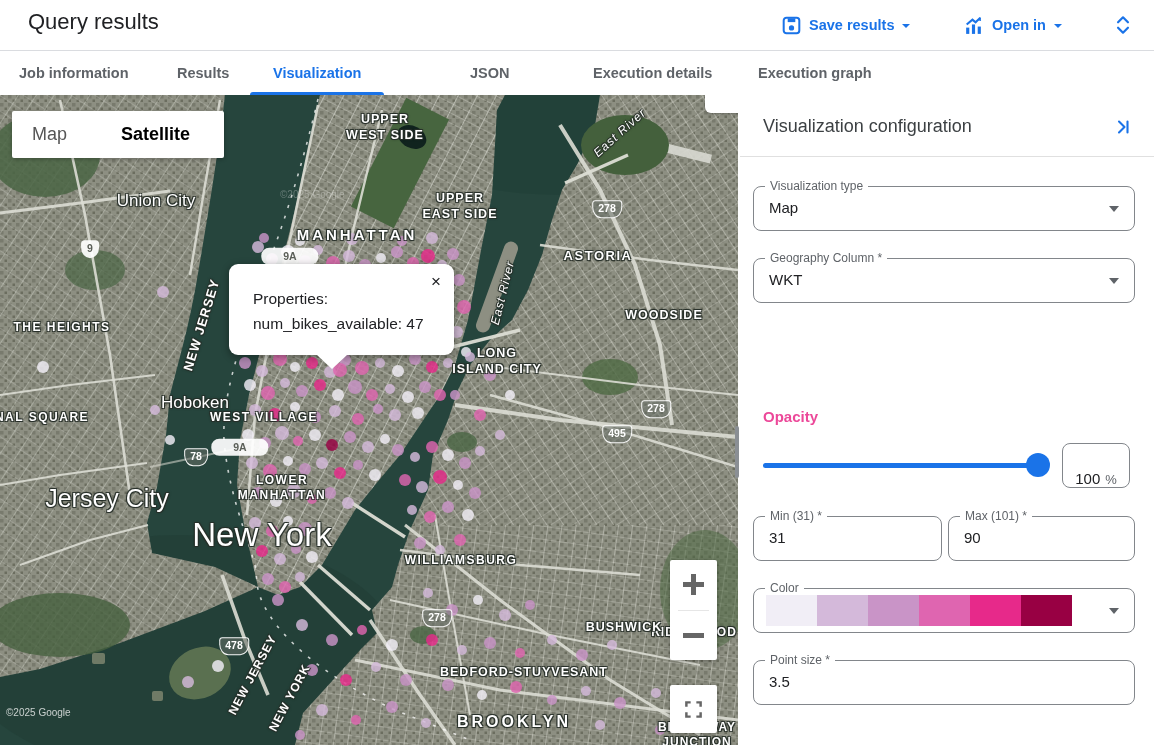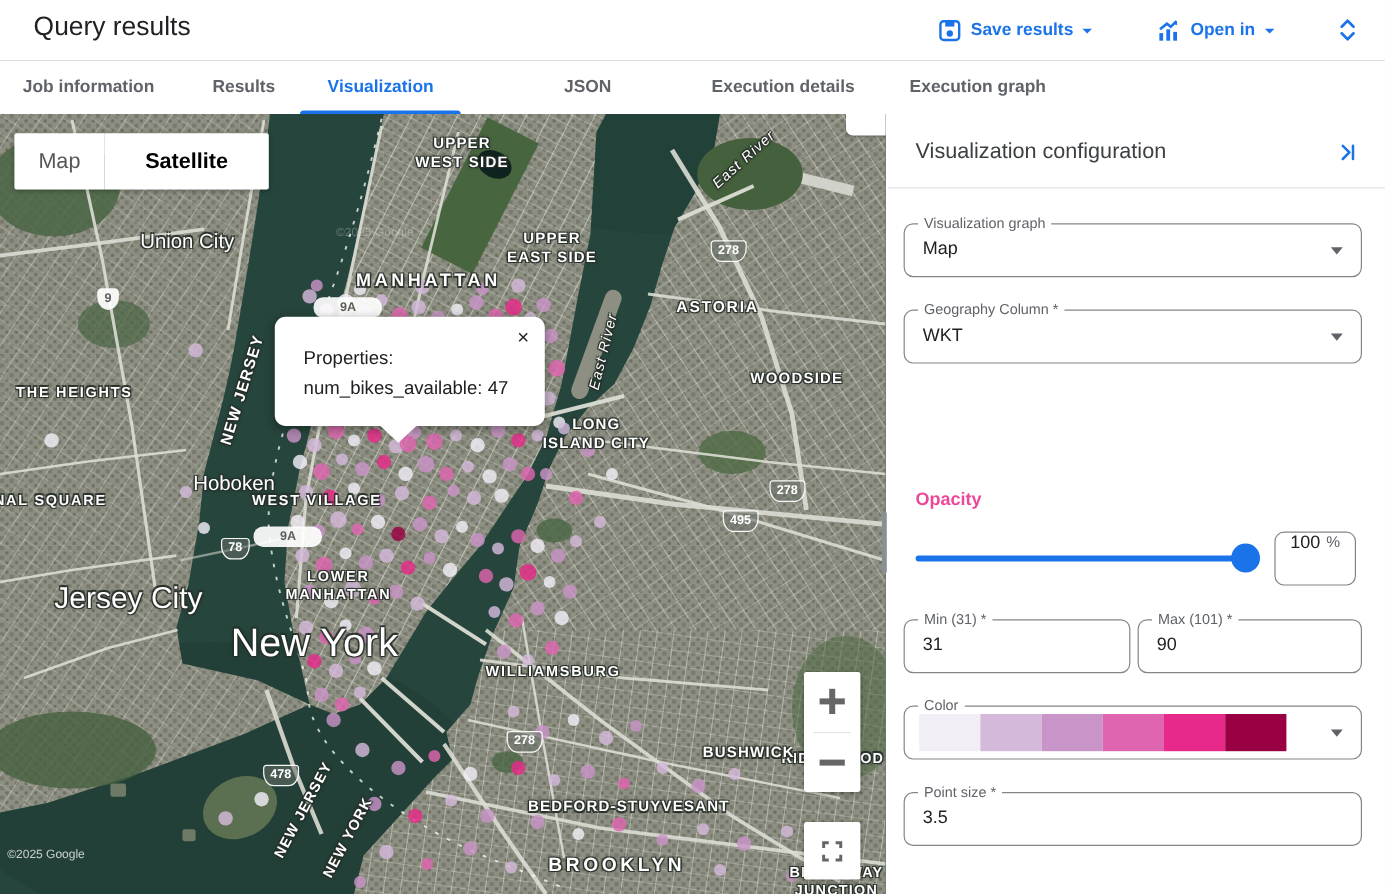--- a/index.html
+++ b/index.html
@@ -90,21 +90,21 @@
   .sel-arrow { position:absolute; right:15px; top:19px; width:0; height:0;
     border-left:5.5px solid transparent; border-right:5.5px solid transparent; border-top:6px solid #5f6368; }
   #field-viztype { top:91px; } #field-geocol { top:163px; } #field-datacol { top:241px; }
 
   #opacity-label { position:absolute; left:23px; top:313px; font-size:15px; font-weight:600; color:#ec4899; }
   #slider-track { position:absolute; left:23px; top:368px; width:279px; height:5px; background:#1a73e8;
     border-radius:3px; cursor:pointer; }
   #slider-thumb { position:absolute; left:286px; top:358px; width:24px; height:24px; border-radius:50%;
     background:#1a73e8; cursor:pointer; }
   #opacity-box { position:absolute; right:24px; top:348px; width:68px; height:45px; border:1px solid #82868b;
-    border-radius:8px; display:flex; align-items:flex-start; justify-content:center; gap:5px; }
+    border-radius:8px; display:flex; align-items:flex-end; justify-content:center; gap:5px; }
   #opacity-value { font-size:15px; color:#202124; }
   #opacity-unit { font-size:13px; color:#5f6368; }
 
   #field-min { top:421px; left:13px; right:auto; width:189px; }
   #field-max { top:421px; left:208px; right:auto; width:187px; }
 
   #field-color { top:493px; }
   #swatches { position:absolute; left:12px; top:6px; bottom:6px; right:62px; display:flex; }
   #swatches div { flex:1; }
   #field-pointsize { top:565px; }
@@ -505,21 +505,21 @@
     <div id="panel">
       <div id="panel-title">Visualization configuration</div>
       <div id="panel-collapse">
         <svg width="20" height="20" viewBox="0 0 20 20">
           <path d="M6,4.5 L11.5,10 L6,15.5 M14.5,4.5 V15.5" fill="none" stroke="#1a73e8" stroke-width="2.1" stroke-linecap="round" stroke-linejoin="round"></path>
         </svg>
       </div>
       <div id="panel-divider"></div>
 
       <div class="field" id="field-viztype">
-        <span class="flabel">Visualization graph</span>
+        <span class="flabel">Visualization type</span>
         <span class="fvalue">Map</span>
         <span class="sel-arrow"></span>
       </div>
 
       <div class="field" id="field-geocol">
         <span class="flabel">Geography Column *</span>
         <span class="fvalue">WKT</span>
         <span class="sel-arrow"></span>
       </div>
 

